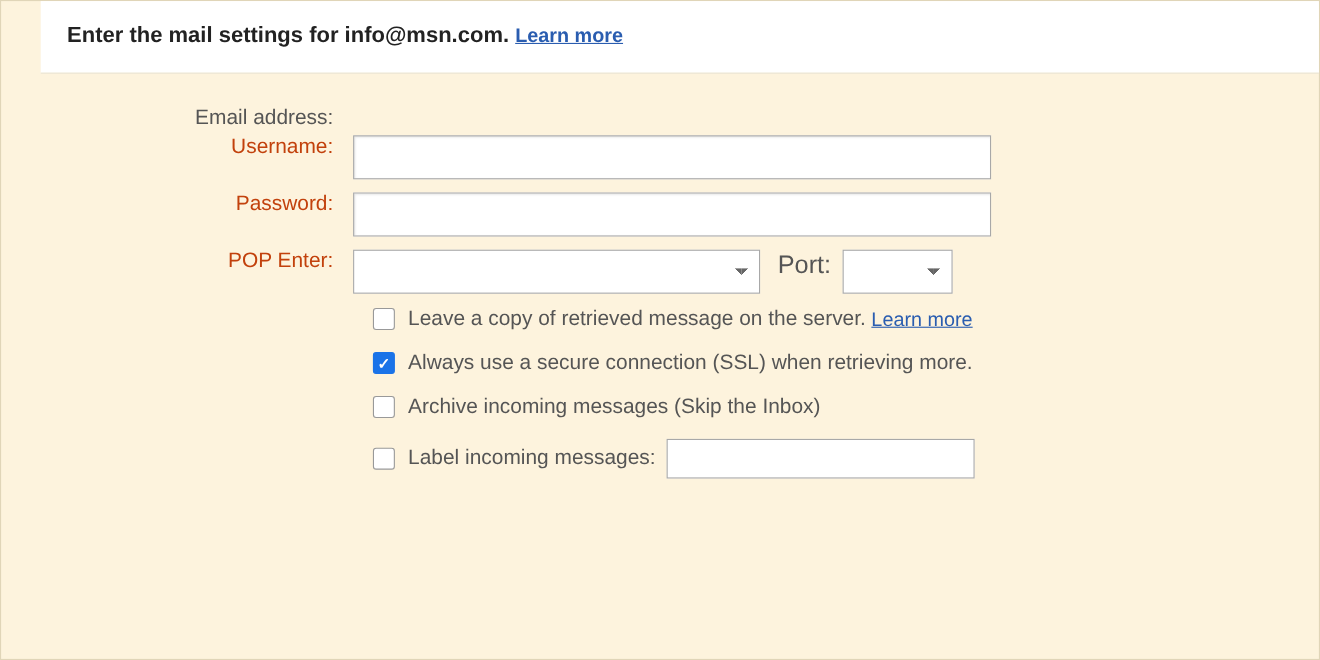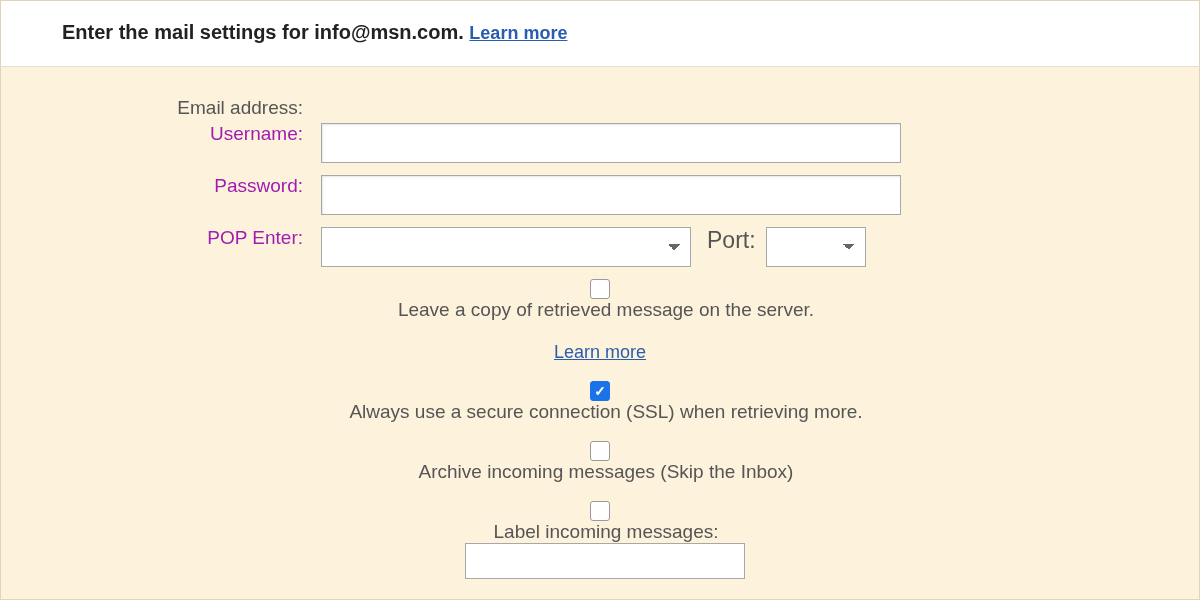--- a/index.html
+++ b/index.html
@@ -18,22 +18,23 @@
     }
     .dialog {
       background: #fdf3dd;
       border: 1px solid #e0d5b8;
       width: 1200px;
       height: 600px;
       padding: 0;
     }
     .header {
       background: #fff;
-      padding: 20px 40px 22px 61px;
+      padding: 20px 40px 22px 24px;
       border-bottom: 1px solid #e8e0c9;
+      margin-left: 36px;
     }
     .header-title {
       font-weight: bold;
       font-size: 20px;
       color: #222;
       display: inline;
     }
     .link {
       color: #2a5db0;
       text-decoration: underline;
@@ -50,21 +51,21 @@
       padding: 30px 40px 20px 40px;
     }
     .row {
       display: flex;
       margin-bottom: 12px;
     }
     .row-label {
       width: 280px;
       text-align: right;
       padding-right: 18px;
-      color: #a21caf;
+      color: #c2410c;
       font-size: 19px;
     }
     .row-label-top {
       width: 280px;
       text-align: right;
       padding-right: 18px;
       color: #555;
       font-size: 19px;
     }
     .text-input {
@@ -98,21 +99,20 @@
     }
     .port-label {
       color: #555;
       font-size: 23px;
       margin: 0 10px 0 16px;
     }
     .checkbox-row {
       display: flex;
       align-items: center;
       margin-bottom: 18px;
-      flex-direction: column;
     }
     .checkbox-indent {
       width: 298px;
       flex-shrink: 0;
     }
     .checkbox {
       width: 20px;
       height: 20px;
       border: 1px solid #999;
       background: #fff;

